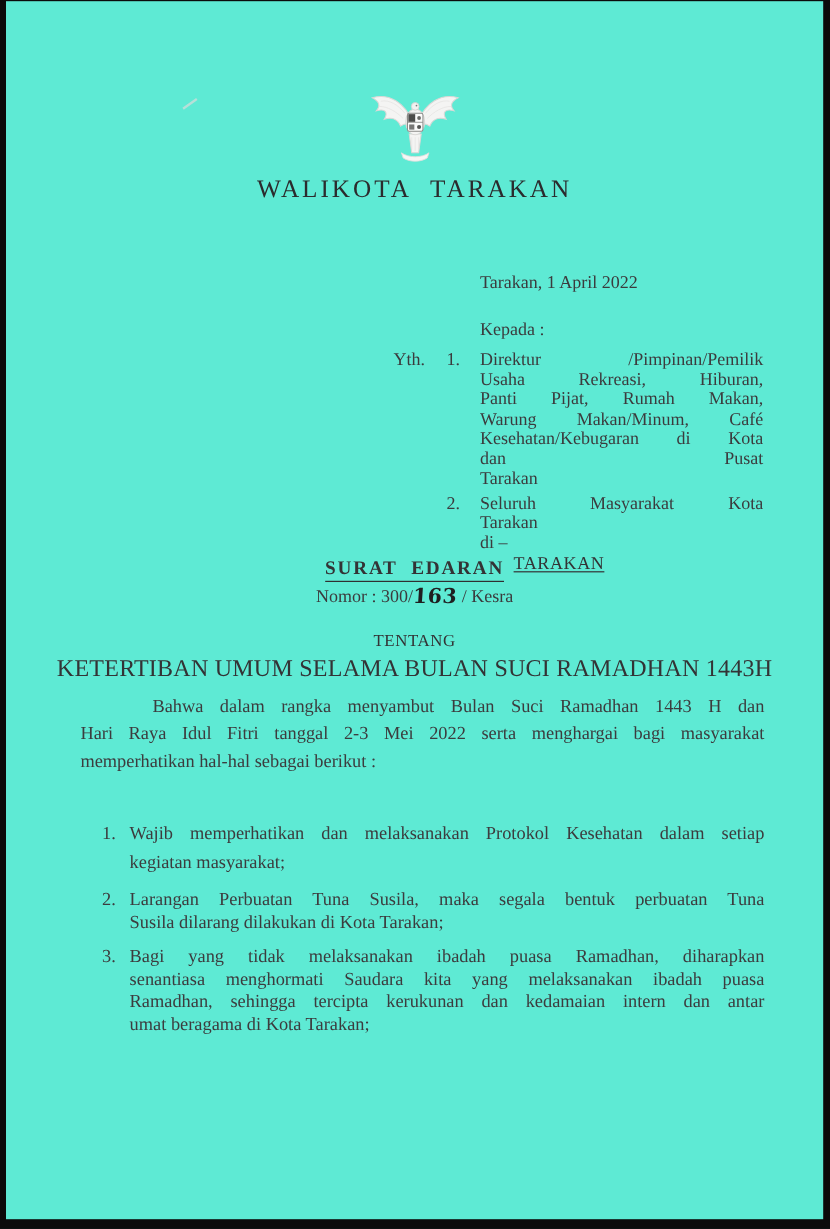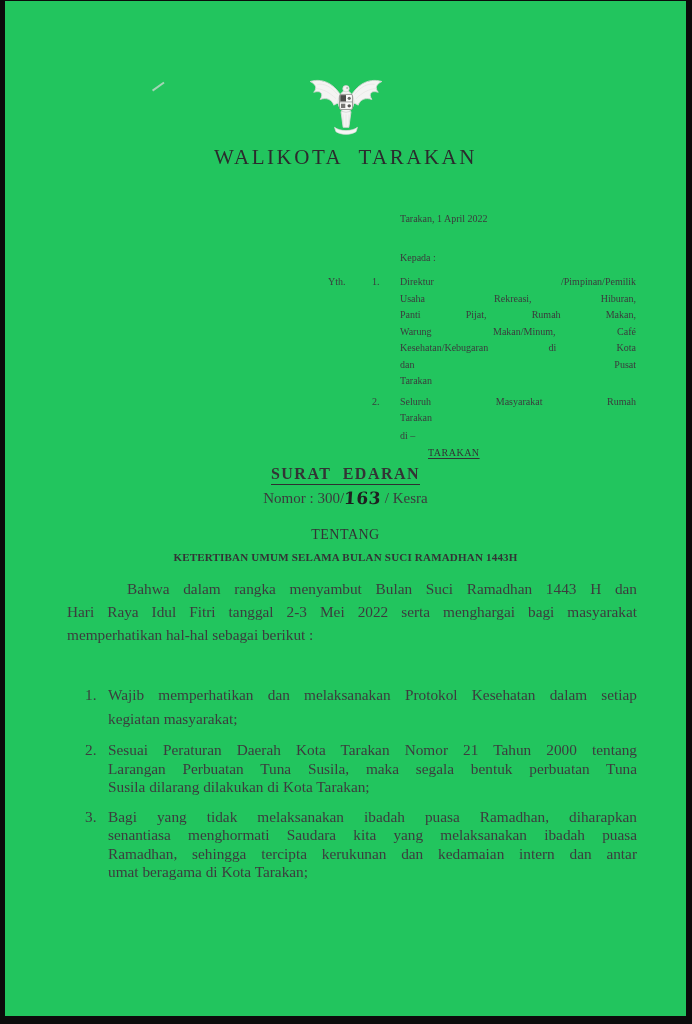--- a/index.html
+++ b/index.html
@@ -1,46 +1,46 @@
 <!DOCTYPE html>
 <html><head>
 <meta charset="utf-8">
 <style>
   html,body{margin:0;padding:0;width:692px;height:1024px;background:#0b0b0b;overflow:hidden;
     font-family:"Liberation Serif","DejaVu Serif",serif;}
-  .page{position:absolute;left:5px;top:1px;right:6px;bottom:8px;background:#22c55e;color:#3c3c3e;}
+  .page{position:absolute;left:5px;top:1px;right:6px;bottom:8px;background:#5eead4;color:#3c3c3e;}
 
   
   .emblem{position:absolute;top:66px;left:50%;transform:translateX(-50%);}
   .letterhead{position:absolute;top:144px;left:0;right:0;text-align:center;
     font-size:21px;letter-spacing:2.5px;word-spacing:9px;color:#2b2b2d;}
   .smudge{position:absolute;left:148px;top:84px;width:14px;height:6px;
     border-top:2px solid #dcdcda;transform:rotate(-35deg);opacity:.7;}
 
   
-  .addr{position:absolute;top:209px;left:323px;width:308px;font-size:10px;line-height:17px;color:#3b3b3d;}
+  .addr{position:absolute;top:227px;left:323px;width:308px;font-size:15px;line-height:17px;color:#3b3b3d;}
   .addr-date{margin-left:72px;}
   .addr-kepada{margin-left:72px;margin-top:22px;}
   .addr-row{position:relative;padding-left:72px;margin-top:8px;line-height:16.5px;}
   .addr-row.second{margin-top:4px;}
   .yth{position:absolute;left:0;top:0;}
   .addr-num{position:absolute;left:44px;top:0;}
   .addr-di{margin-left:72px;}
   .addr-dest{margin-left:100px;letter-spacing:.5px;color:#333335;
     text-decoration:underline;text-underline-offset:2px;}
 
   
   .heading{position:absolute;top:464px;left:0;right:0;text-align:center;color:#333335;}
   .doc-type{display:inline-block;font-weight:bold;font-size:16px;letter-spacing:1.5px;word-spacing:6px;
     border-bottom:1.6px solid #2f2f31;padding-bottom:1px;}
   .nomor{font-size:15px;margin-top:3px;line-height:19px;color:#3b3b3d;}
   .hand{display:inline-block;font-family:"DejaVu Serif",serif;font-weight:700;font-size:17px;
     letter-spacing:.5px;transform:skewX(-4deg) translateY(.5px);color:#1f1f20;}
   .tentang{font-size:14px;letter-spacing:.5px;margin-top:17px;line-height:19px;}
-  .subject{font-size:11px;letter-spacing:.2px;margin-top:4px;line-height:19px;font-weight:bold;}
+  .subject{font-size:20px;letter-spacing:.2px;margin-top:4px;line-height:19px;}
 
   
   .opening{position:absolute;top:576px;left:62px;width:570px;font-size:15.3px;line-height:23px;}
   .opening .jline:first-child{text-indent:60px;}
   .items{position:absolute;top:682px;left:80px;width:552px;font-size:15.3px;}
   .item{position:relative;padding-left:23px;}
   .item .num{position:absolute;left:0;top:0;}
   .item.i1{line-height:24px;margin-bottom:10px;}
   .item.i2{line-height:18.5px;margin-bottom:11px;}
   .item.i3{line-height:18.5px;}
@@ -99,21 +99,21 @@
           <div class="jline">Warung Makan/Minum, Café</div>
           <div class="jline">Kesehatan/Kebugaran di Kota</div>
           <div class="jline">dan Pusat</div>
           <div class="jline last">Tarakan</div>
         </div>
     </div>
 
     <div class="addr-row second">
       <span class="addr-num">2.</span>
       <div class="addr-text">
-          <div class="jline">Seluruh Masyarakat Rumah</div>
+          <div class="jline">Seluruh Masyarakat Kota</div>
           <div class="jline last">Tarakan</div>
         </div>
     </div>
 
     <div class="addr-di">di –</div>
     <div class="addr-dest">TARAKAN</div>
   </div>
 
   <div class="heading">
     <div><span class="doc-type">SURAT EDARAN</span></div>
@@ -132,21 +132,20 @@
     <div class="item i1">
       <span class="num">1.</span>
       <div>
           <div class="jline">Wajib memperhatikan dan melaksanakan Protokol Kesehatan dalam setiap</div>
           <div class="jline last">kegiatan masyarakat;</div>
         </div>
     </div>
     <div class="item i2">
       <span class="num">2.</span>
       <div>
-          <div class="jline">Sesuai Peraturan Daerah Kota Tarakan Nomor 21 Tahun 2000 tentang</div>
           <div class="jline">Larangan Perbuatan Tuna Susila, maka segala bentuk perbuatan Tuna</div>
           <div class="jline last">Susila dilarang dilakukan di Kota Tarakan;</div>
         </div>
     </div>
     <div class="item i3">
       <span class="num">3.</span>
       <div>
           <div class="jline">Bagi yang tidak melaksanakan ibadah puasa Ramadhan, diharapkan</div>
           <div class="jline">senantiasa menghormati Saudara kita yang melaksanakan ibadah puasa</div>
           <div class="jline">Ramadhan, sehingga tercipta kerukunan dan kedamaian intern dan antar</div>

